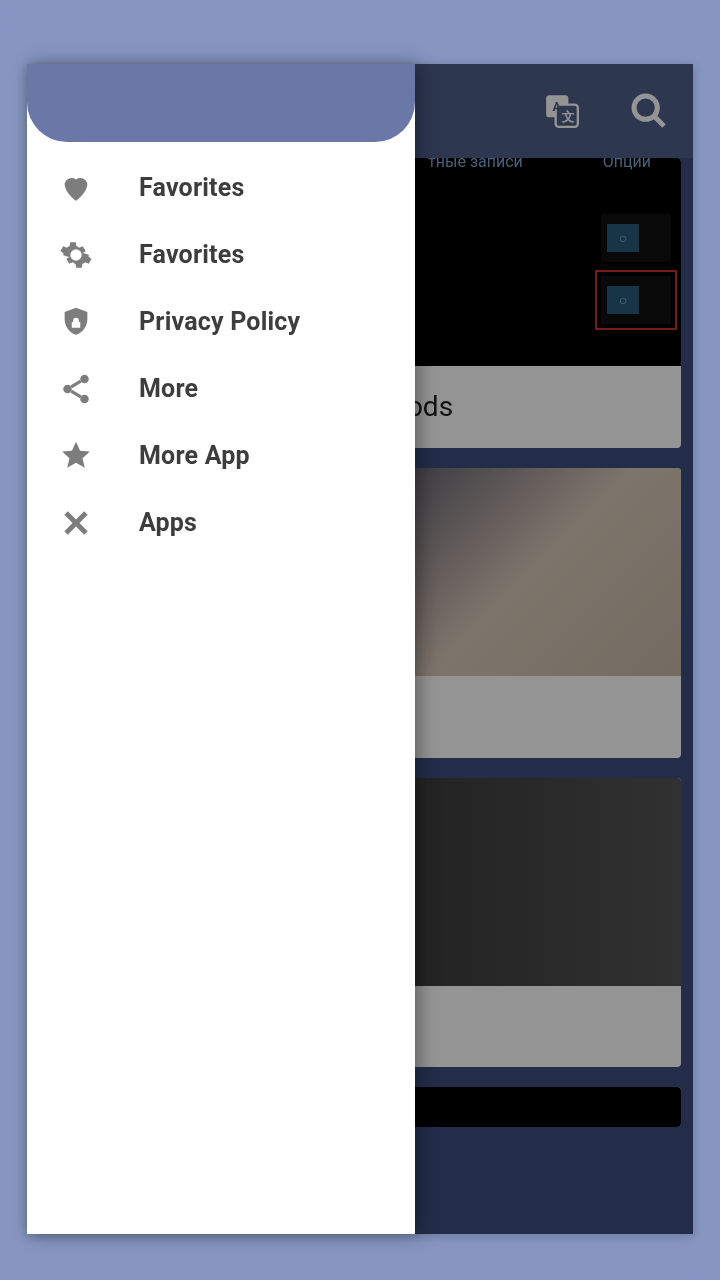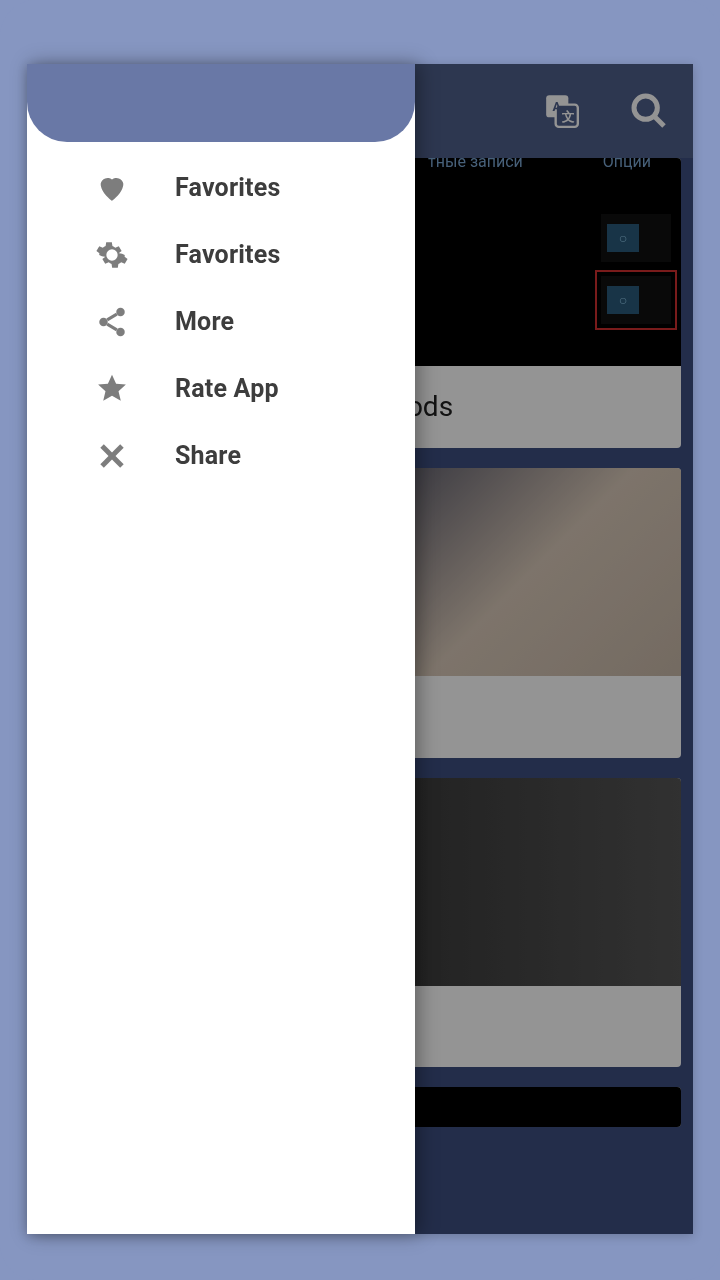--- a/index.html
+++ b/index.html
@@ -128,21 +128,21 @@
     border-bottom-left-radius: 40px;
     border-bottom-right-radius: 40px;
   }
   .drawer-list {
     padding-top: 12px;
   }
   .drawer-item {
     display: flex;
     align-items: center;
     height: 67px;
-    padding-left: 68px;
+    padding-left: 32px;
     gap: 46px;
     cursor: pointer;
   }
   .drawer-item .icon {
     width: 34px;
     height: 34px;
     color: #7d7d7d;
     display: flex;
     align-items: center;
     justify-content: center;
@@ -228,49 +228,58 @@
 
       <div class="drawer-item">
         <span class="icon">
           <svg width="34" height="34" viewBox="0 0 24 24" fill="#7d7d7d">
             <path d="M12 8a4 4 0 1 0 0 8 4 4 0 0 0 0-8zm9 4a7 7 0 0 1-.1 1.2l2.1 1.6-2 3.4-2.5-1a7 7 0 0 1-2 1.2l-.4 2.6h-4l-.4-2.6a7 7 0 0 1-2-1.2l-2.5 1-2-3.4 2.1-1.6A7 7 0 0 1 3 12a7 7 0 0 1 .1-1.2L1 9.2l2-3.4 2.5 1a7 7 0 0 1 2-1.2L7.9 3h4l.4 2.6a7 7 0 0 1 2 1.2l2.5-1 2 3.4-2.1 1.6A7 7 0 0 1 21 12z"></path>
           </svg>
         </span>
         <span class="label">Favorites</span>
       </div>
 
+      <div class="drawer-item">
+        <span class="icon">
+          <svg width="34" height="34" viewBox="0 0 24 24" fill="#7d7d7d">
+            <path d="M12 2 4 5v5c0 5 3.4 9.7 8 11 4.6-1.3 8-6 8-11V5l-8-3zm0 7a2 2 0 0 1 2 2v1h1v4H9v-4h1v-1a2 2 0 0 1 2-2z"></path>
+            <circle cx="12" cy="11" r="1.3" fill="#fff"></circle>
+          </svg>
+        </span>
+        <span class="label">Privacy Policy</span>
+      </div>
 
       <div class="drawer-item">
         <span class="icon">
           <svg width="34" height="34" viewBox="0 0 24 24" fill="#7d7d7d">
             <circle cx="18" cy="5" r="3"></circle>
             <circle cx="6" cy="12" r="3"></circle>
             <circle cx="18" cy="19" r="3"></circle>
             <path d="M8.6 10.5 15.4 6.5M8.6 13.5l6.8 4" stroke="#7d7d7d" stroke-width="2.2"></path>
           </svg>
         </span>
         <span class="label">More</span>
       </div>
 
       <div class="drawer-item">
         <span class="icon">
           <svg width="34" height="34" viewBox="0 0 24 24" fill="#7d7d7d">
             <path d="M12 2l2.9 6.3 6.9.6-5.2 4.6 1.6 6.8L12 16.8l-6.2 3.5 1.6-6.8L2.2 8.9l6.9-.6L12 2z"></path>
           </svg>
         </span>
-        <span class="label">Rate App</span>
+        <span class="label">More App</span>
       </div>
 
 
       <div class="drawer-item">
         <span class="icon">
           <svg width="34" height="34" viewBox="0 0 24 24" fill="none" stroke="#7d7d7d" stroke-width="3.5">
             <line x1="5" y1="5" x2="19" y2="19"></line>
             <line x1="19" y1="5" x2="5" y2="19"></line>
           </svg>
         </span>
-        <span class="label">Share</span>
+        <span class="label">Apps</span>
       </div>
 
     </div>
   </div>
 
 </div>
 
 </body></html>

